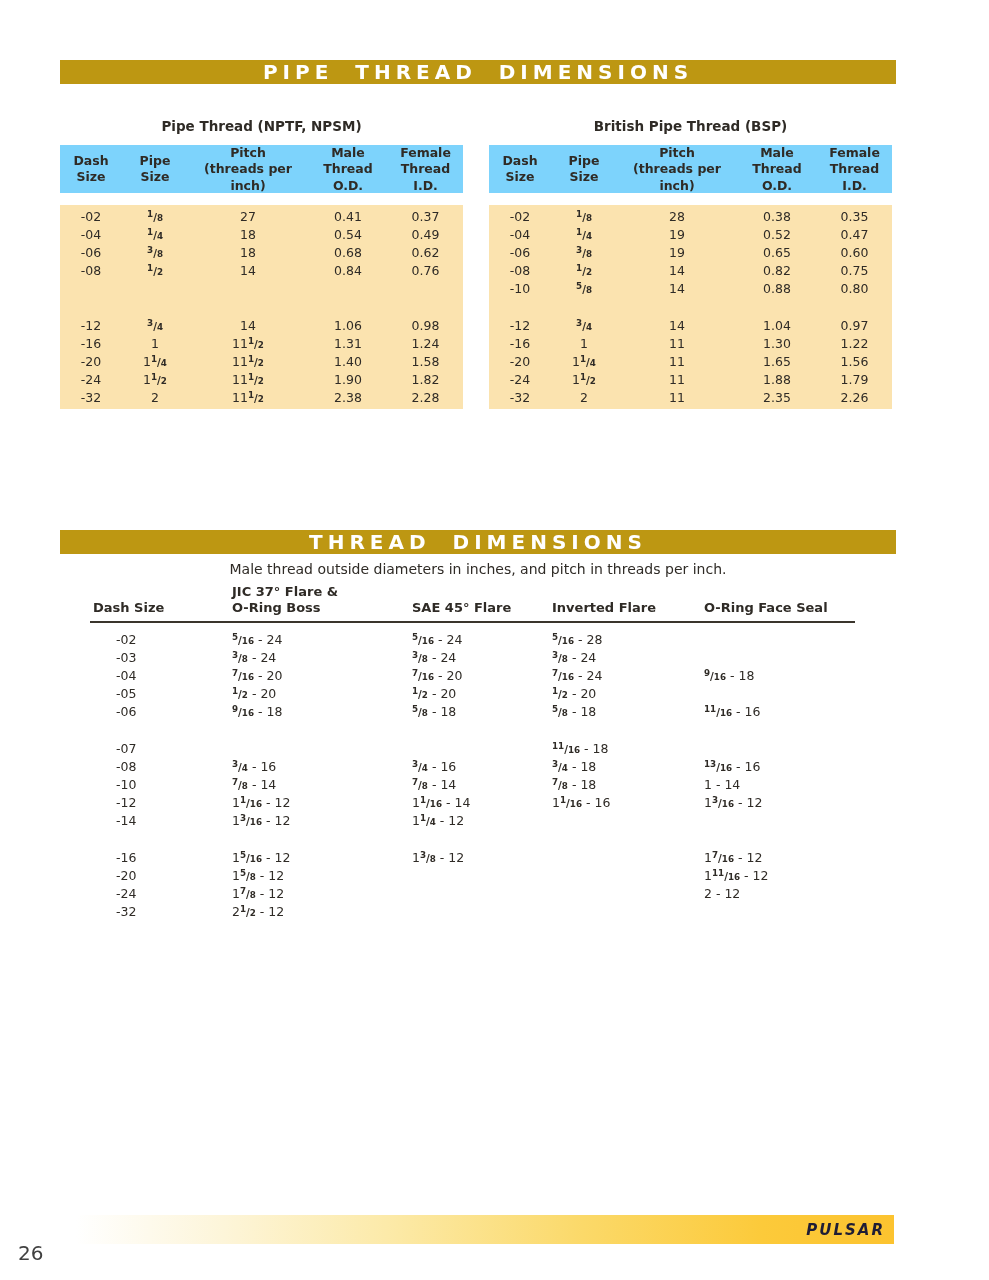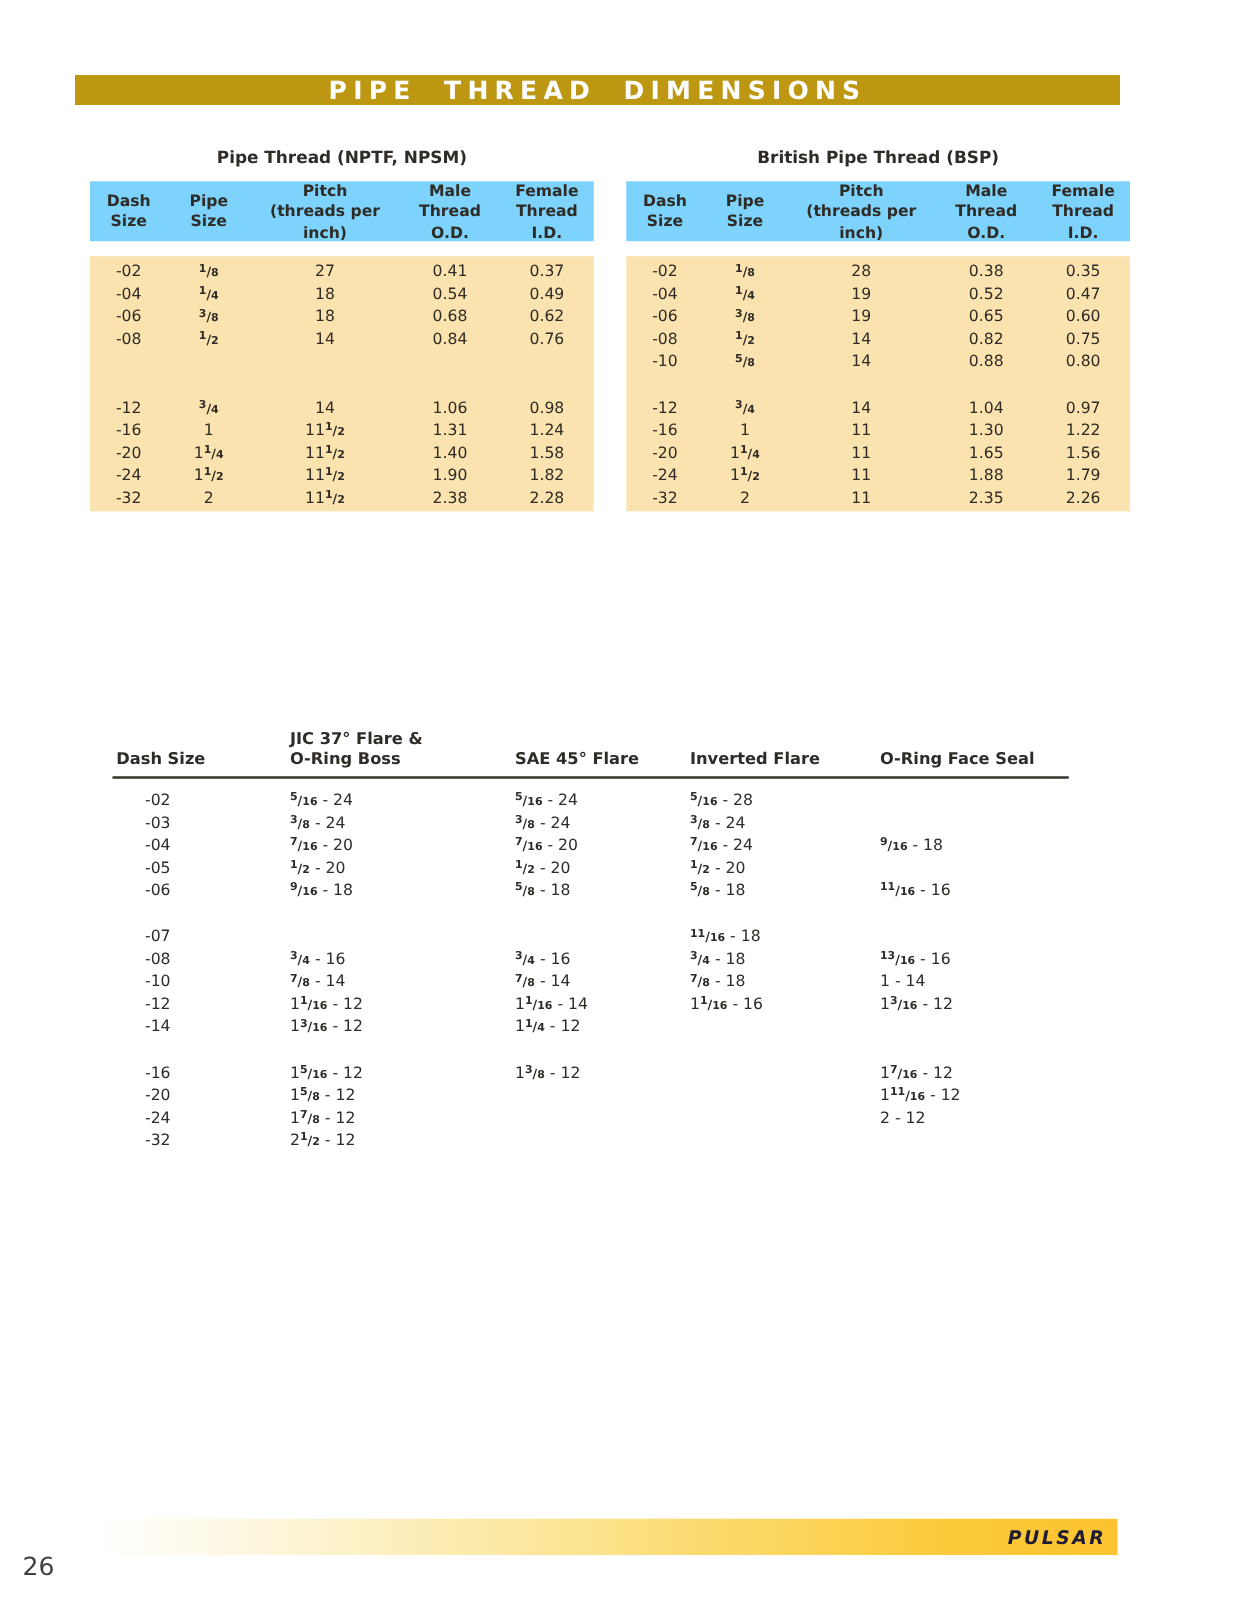--- a/index.html
+++ b/index.html
@@ -11,21 +11,21 @@
   .banner {
     position:absolute; left:60px; width:836px; height:24px;
     background:#bd9712; color:#ffffff; font-weight:bold; font-size:20px;
     letter-spacing:5px; word-spacing:10px;
     display:flex; align-items:center; justify-content:center;
   }
   #banner1 { top:60px; }
   #banner2 { top:530px; }
 
   
-  .pipe-table { position:absolute; top:118px; width:403px;margin-left:12px; }
+  .pipe-table { position:absolute; top:118px; width:403px; }
   #pt0 { left:60px; }
   #pt1 { left:489px; }
   .pt-title { text-align:center; font-weight:bold; font-size:13.5px; height:27px; }
   .pt-head {
     background:#7dd3fc; height:48px; margin-bottom:12px;
     display:grid; grid-template-columns:62px 66px 120px 80px 75px;
     align-items:center;
   }
   .pt-head .th { text-align:center; font-weight:bold; font-size:12.5px; line-height:1.3; }
   .pt-body { background:#fbe3af; padding:2px 0; }
@@ -273,21 +273,25 @@
         <div class="tr">
           <div class="td">-32</div>
           <div class="td">2</div>
           <div class="td">11</div>
           <div class="td">2.35</div>
           <div class="td">2.26</div>
         </div>
       </div>
   </div>
 
-
+  <div class="banner" id="banner2">
+    <span>THREAD DIMENSIONS</span>
+  </div>
+
+  <div class="subtitle">Male thread outside diameters in inches, and pitch in threads per inch.</div>
 
   <div id="tt">
     <div class="tt-head" id="tt-head">
         <div class="th">
           <div></div>
           <div>Dash Size</div>
         </div>
         <div class="th">
           <div>JIC 37° Flare &amp;</div>
           <div>O-Ring Boss</div>

